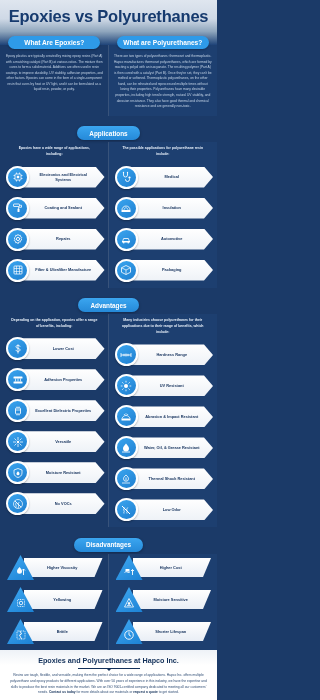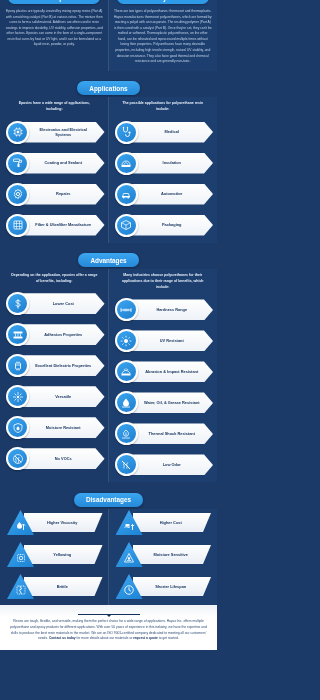--- a/index.html
+++ b/index.html
@@ -128,20 +128,23 @@
   .hr-d::after{ content:""; position:absolute; left:50%; top:0; transform:translate(-50%,0);
     border-left:3px solid transparent; border-right:3px solid transparent; border-top:3px solid #123059; }
   .footer-white p { font-size:3.3px; line-height:1.78; color:#2c4straight; color:#2c4a72; }
   .footer-white b { color:#123059; }
 </style>
 </head>
 <body>
 
 <div class="page">
 
+  <div class="header">
+    <div class="header-title">Epoxies vs Polyurethanes</div>
+  </div>
 
   <div class="intro">
     <div class="intro-col left">
       <div class="pill-head">What Are Epoxies?</div>
       <div class="intro-body">Epoxy plastics are typically created by mixing epoxy resins (Part A) with a matching catalyst (Part B) at various ratios. The mixture then cures to form a solid material. Additives are often used in resin coatings to improve durability, UV stability, adhesion properties, and other factors. Epoxies can come in the form of a single-component resin that cures by heat or UV light, and it can be formulated as a liquid resin, powder, or putty.</div>
     </div>
     <div class="intro-col right">
       <div class="pill-head">What are Polyurethanes?</div>
       <div class="intro-body">There are two types of polyurethanes: thermoset and thermoplastic. Hapco manufactures thermoset polyurethanes, which are formed by reacting a polyol with an isocyanate. The resulting polymer (Part A) is then cured with a catalyst (Part B). Once they're set, they can't be melted or softened. Thermoplastic polyurethanes, on the other hand, can be reheated and reprocessed multiple times without losing their properties. Polyurethanes have many desirable properties, including high tensile strength, natural UV stability, and abrasion resistance. They also have good thermal and chemical resistance and are generally non-toxic.</div>
     </div>
@@ -488,19 +491,20 @@
             </div>
             <div class="plate">
               <span class="lbl">Shorter Lifespan</span>
             </div>
           </div>
         </div>
     </div>
   </div>
 
   <div class="footer-white">
+    <h3>Epoxies and Polyurethanes at Hapco Inc.</h3>
     <div class="hr-d"></div>
     <p>
       <span>Resins are tough, flexible, and versatile, making them the perfect choice for a wide range of applications. Hapco Inc. offers multiple polyurethane and epoxy products for different applications. With over 50 years of experience in this industry, we have the expertise and skills to produce the best resin materials in the market. We are an ISO 9001-certified company dedicated to meeting all our customers' needs. </span><b>Contact us today</b><span> for more details about our materials or </span><b>request a quote</b><span> to get started.</span>
     </p>
   </div>
 
 </div>
 
 </body></html>

